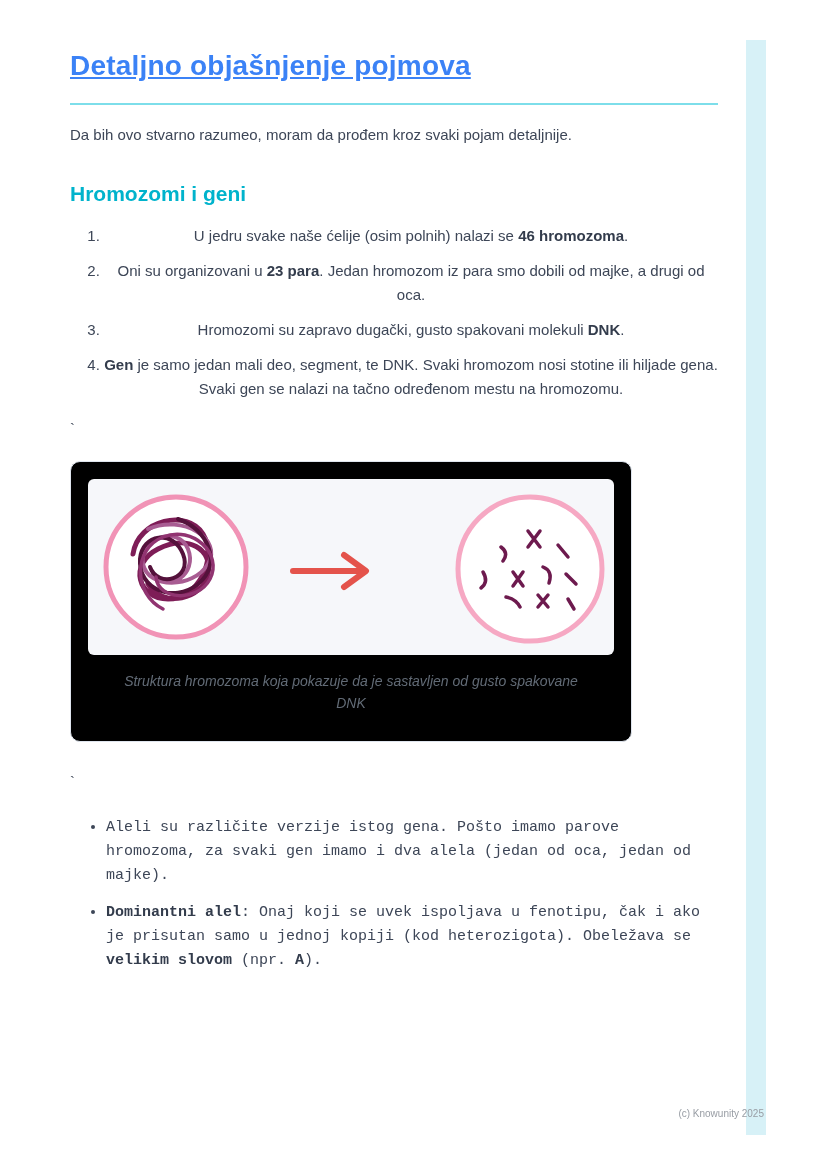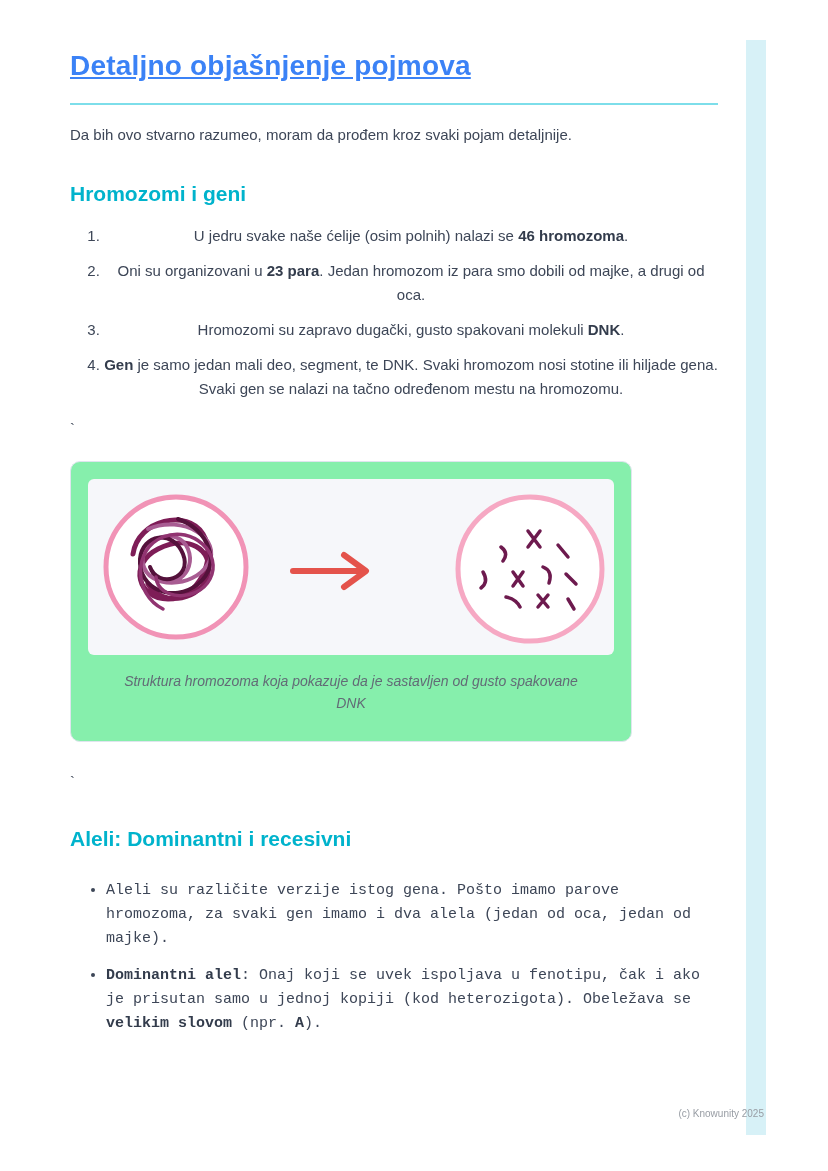--- a/index.html
+++ b/index.html
@@ -80,21 +80,21 @@
     height: 22px;
   }
   .stray-mark.first { margin-top: 16px; margin-bottom: 16px; }
   .stray-mark.second { margin-top: 28px; margin-bottom: 6px; }
 
   figure.figure-card {
     margin-top: 22px;
     width: 562px;
     border: 1px solid #dfe5ee;
     border-radius: 10px;
-    background: #86efac;
+    background: #000000;
     padding: 17px 17px 26px 17px;
   }
 
   .figure-panel {
     background: #f6f7fa;
     border-radius: 6px;
     width: 100%;
     height: 176px;
     overflow: hidden;
   }
@@ -174,21 +174,20 @@
             <path d="M395,93 q6,10 -2,16"></path>
             <path d="M480,120 l6,10"></path>
           </g>
         </svg>
       </div>
       <figcaption class="figure-caption">Struktura hromozoma koja pokazuje da je sastavljen od gusto spakovane DNK</figcaption>
     </figure>
 
     <div class="stray-mark second">`</div>
 
-    <h2 class="section-heading">Aleli: Dominantni i recesivni</h2>
 
 
     <ul class="bullet-list">
       <li><span>Aleli su različite verzije istog gena. Pošto imamo parove hromozoma, za svaki gen imamo i dva alela (jedan od oca, jedan od majke).</span></li>
       <li><strong>Dominantni alel</strong><span>: Onaj koji se uvek ispoljava u fenotipu, čak i ako je prisutan samo u jednoj kopiji (kod heterozigota). Obeležava se </span><strong>velikim slovom</strong><span> (npr. </span><strong>A</strong><span>).</span></li>
     </ul>
 
   </main>
 
   <div class="watermark">(c) Knowunity 2025</div>

